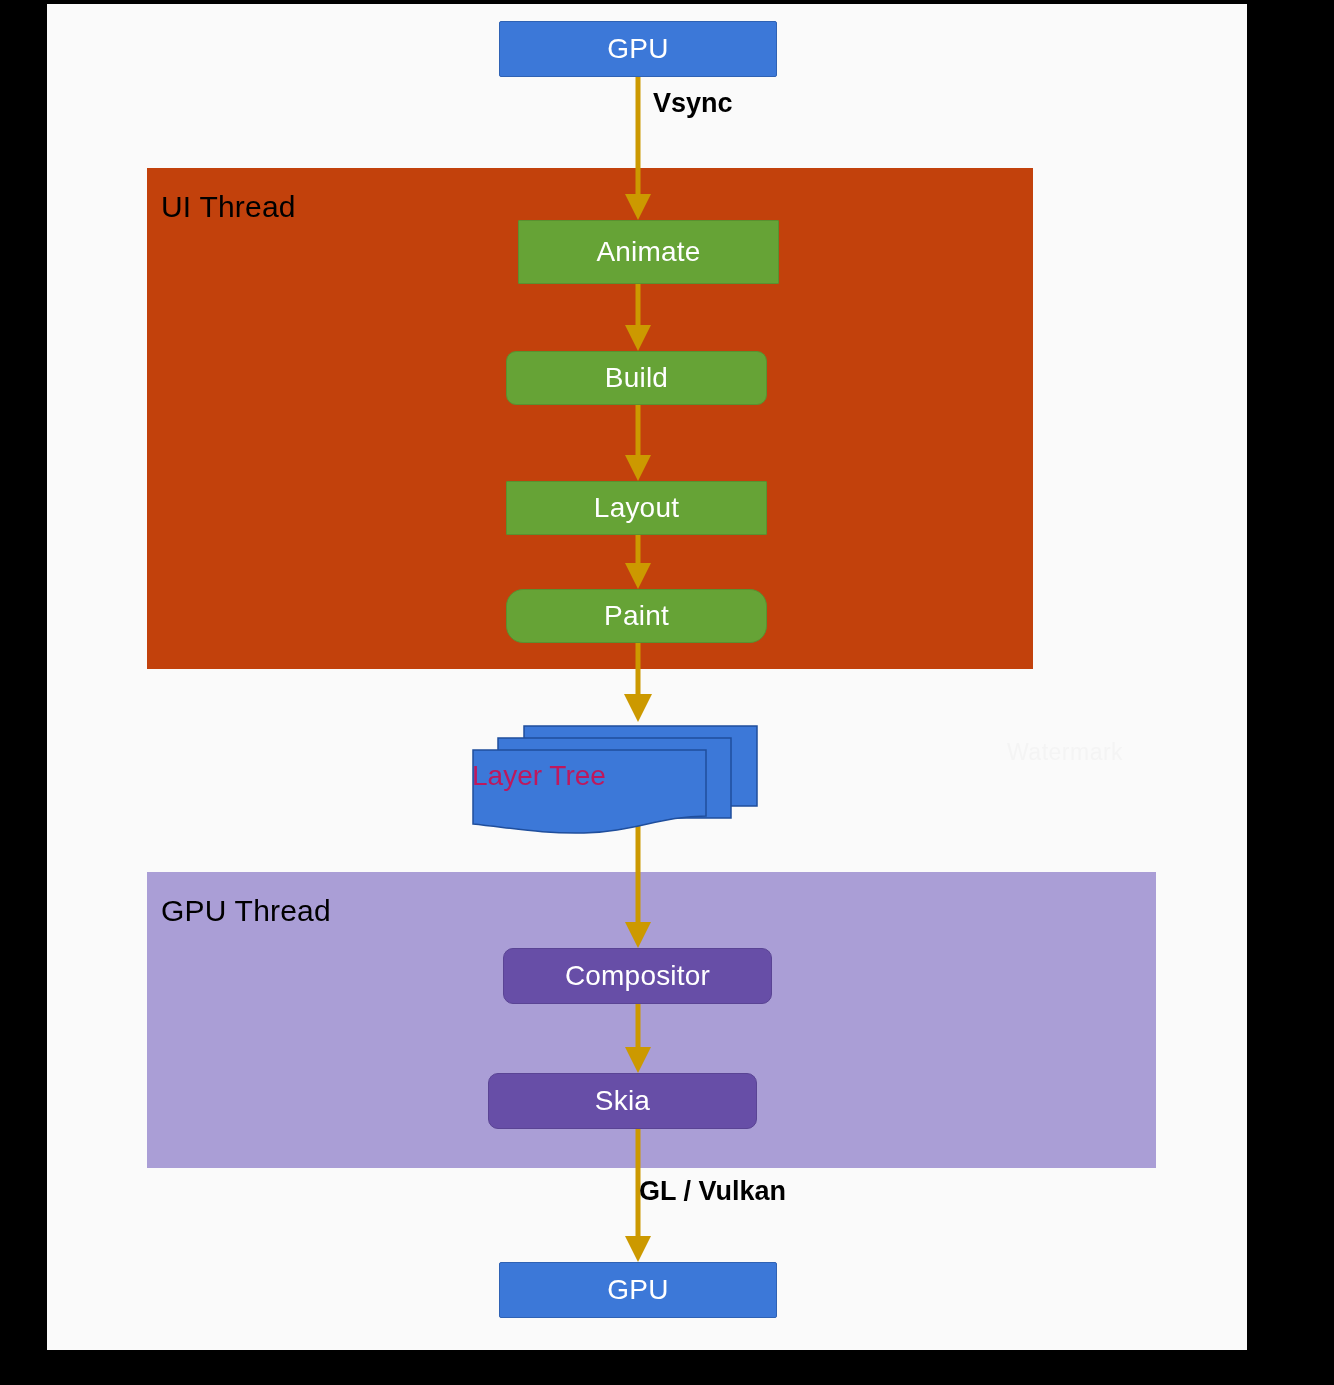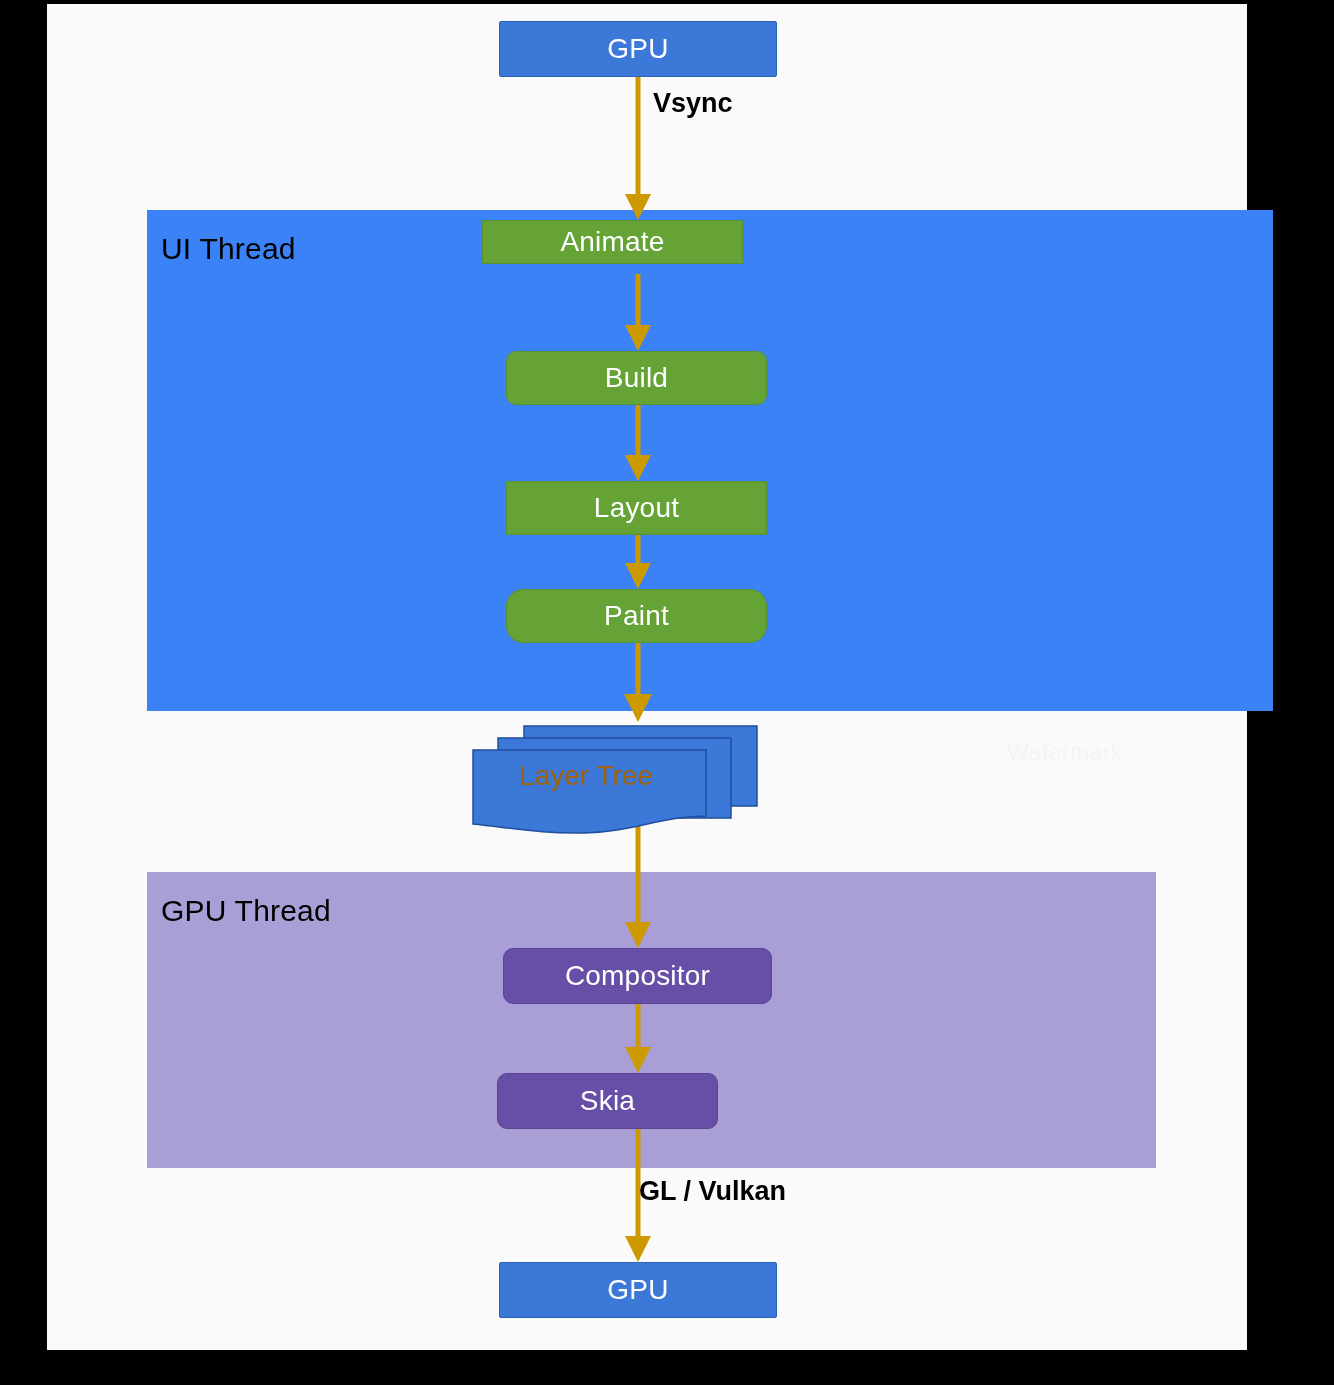--- a/index.html
+++ b/index.html
@@ -25,24 +25,23 @@
   }
 
   
   .band {
     position: absolute;
     box-sizing: border-box;
   }
   #ui-thread-band {
     left: 100px;
     top: 164px;
-    width: 1126px;
+    width: 886px;
     height: 501px;
-    background: #3b82f6;
-    margin-top: 42px;
+    background: #c2410c;
   }
   #gpu-thread-band {
     left: 100px;
     top: 868px;
     width: 1009px;
     height: 296px;
     background: #aa9ed6;
   }
   .band-label {
     position: absolute;
@@ -76,44 +75,44 @@
     border: 1px solid #5a9130;
     border-radius: 1px;
   }
   .node-purple {
     background: #674ea7;
     border: 1px solid #5a4494;
     border-radius: 10px;
   }
 
   #node-gpu-top    { left: 452px; top: 17px;   width: 278px; height: 56px; }
-  #node-animate    { left: 435px; top: 216px;  width: 261px; height: 44px; }
+  #node-animate    { left: 471px; top: 216px;  width: 261px; height: 64px; }
   #node-build      { left: 459px; top: 347px;  width: 261px; height: 54px; border-radius: 10px; }
   #node-layout     { left: 459px; top: 477px;  width: 261px; height: 54px; }
   #node-paint      { left: 459px; top: 585px;  width: 261px; height: 54px; border-radius: 17px; }
   #node-compositor { left: 456px; top: 944px;  width: 269px; height: 56px; }
-  #node-skia       { left: 450px; top: 1069px; width: 221px; height: 56px; }
+  #node-skia       { left: 441px; top: 1069px; width: 269px; height: 56px; }
   #node-gpu-bottom { left: 452px; top: 1258px; width: 278px; height: 56px; }
 
   
   #layer-tree-group {
     position: absolute;
     left: 425px;
     top: 716px;
     width: 290px;
     height: 118px;
   }
   #layer-tree-group svg { display: block; }
   #layer-tree-label {
     position: absolute;
     left: 0;
     top: 40px;
     width: 228px;
-    text-align: center;
-    color: #a16207;
+    text-align: left;
+    color: #be185d;
     font-size: 28px;
     white-space: nowrap;
   }
 
   
   .arrow {
     position: absolute;
     left: 0;
     top: 0;
     width: 1200px;

